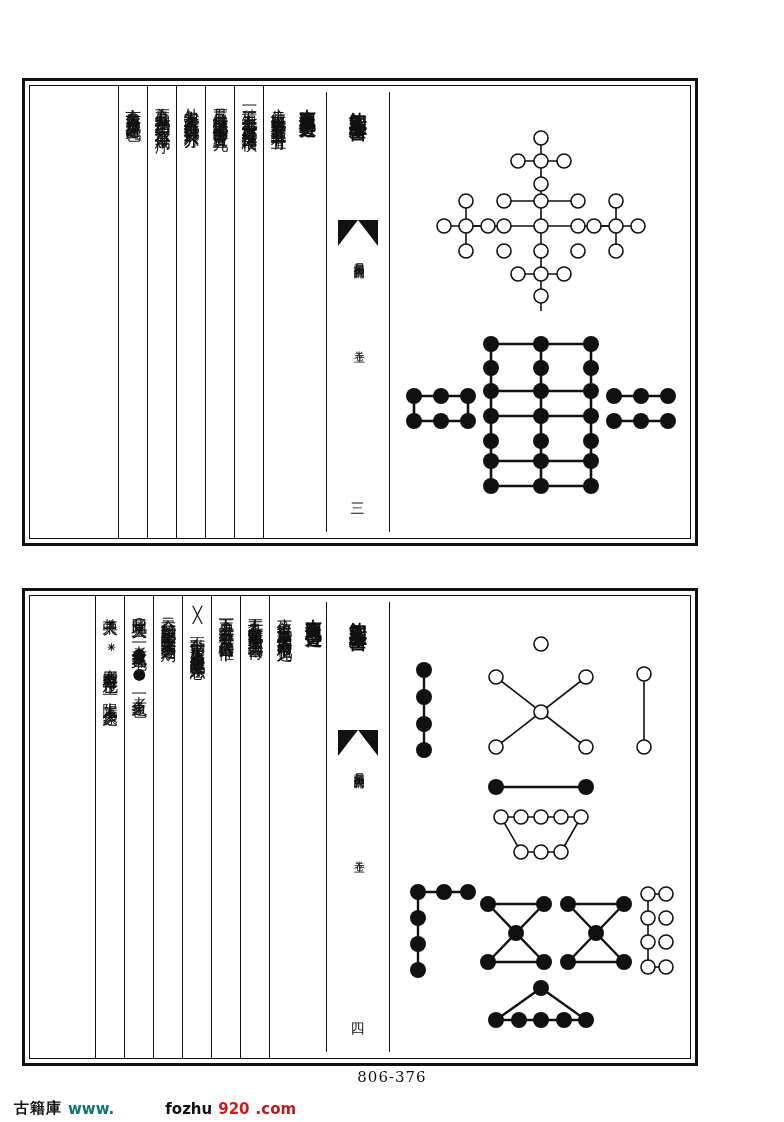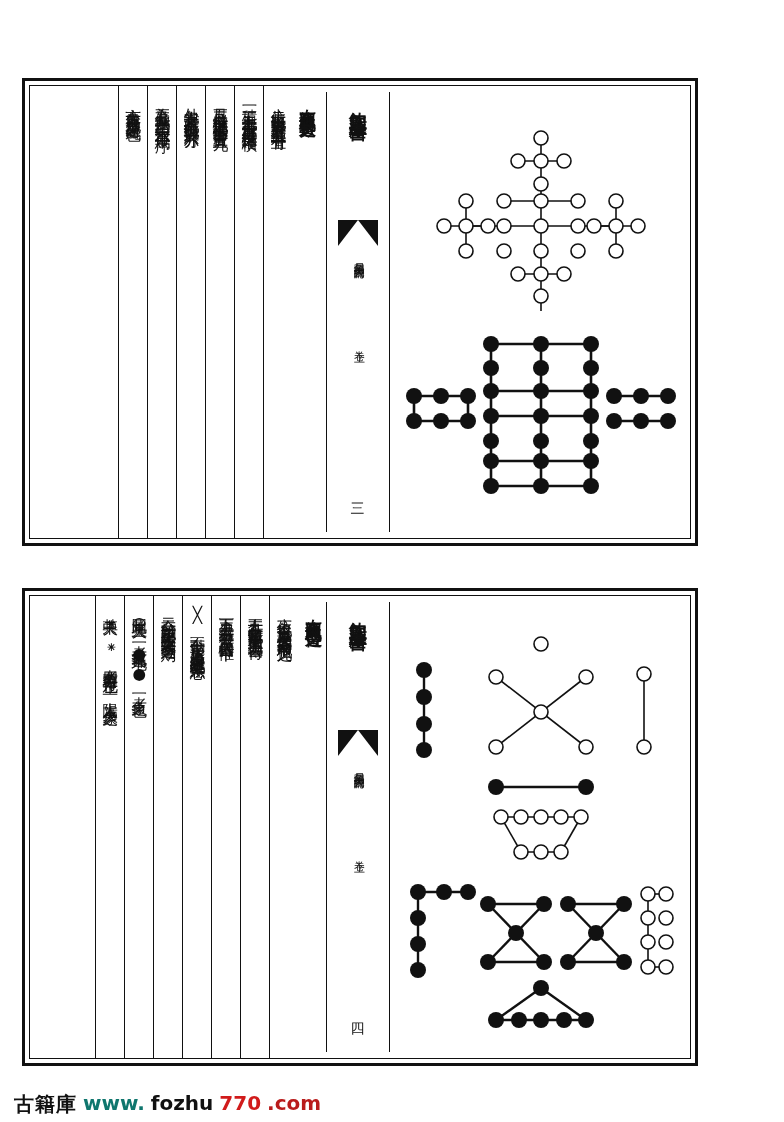--- a/index.html
+++ b/index.html
@@ -33,24 +33,24 @@
   .spine .sub{position:absolute;left:50%;transform:translateX(-50%);top:162px;writing-mode:vertical-rl;text-orientation:upright;font-size:11px;letter-spacing:1px;line-height:1.3;}
   .spine .sub2{position:absolute;left:50%;transform:translateX(-50%);top:250px;writing-mode:vertical-rl;text-orientation:upright;font-size:11px;letter-spacing:1px;}
   .spine .pageno{position:absolute;left:50%;transform:translateX(-50%);bottom:40px;writing-mode:vertical-rl;text-orientation:upright;font-size:14px;}
 
   
   .diagram{position:absolute;}
   svg{display:block;}
 
   
   .footnum{position:absolute;left:0;right:0;bottom:36px;text-align:center;font-family:"DejaVu Serif","Liberation Serif",serif;font-size:15px;letter-spacing:1px;color:#111;}
-  .watermark{position:absolute;left:14px;bottom:4px;display:flex;align-items:flex-start;gap:6px;font-family:"DejaVu Sans","Liberation Sans",sans-serif;font-weight:bold;font-size:20px;}
+  .watermark{position:absolute;left:14px;bottom:4px;display:flex;align-items:flex-end;gap:6px;font-family:"DejaVu Sans","Liberation Sans",sans-serif;font-weight:bold;font-size:15px;}
   .wm-cn{color:#111;letter-spacing:1px;}
   .wm-w{color:#0f766e;}
-  .wm-f{color:#111;}
+  .wm-f{color:#111;margin-left:45px;}
   .wm-z{color:#d11b1b;}
   .wm-dot{color:#b91c1c;}
 </style>
 </head>
 <body>
 
 <div class="page">
 
   <div class="corner-label corner1">本圖書一</div>
 
@@ -339,22 +339,23 @@
             <circle cx="145" cy="398" r="8"></circle>
               <circle cx="168" cy="398" r="8"></circle>
               <circle cx="190" cy="398" r="8"></circle>
           </g>
         </svg>
       </div>
 
     </div>
   </div>
 
+  <div class="footnum">806-376</div>
 
   <div class="watermark">
     <span class="wm-cn">古籍庫</span>
     <span class="wm-w">www.</span>
     <span class="wm-f">fozhu</span>
-    <span class="wm-z">770</span>
+    <span class="wm-z">920</span>
     <span class="wm-dot">.com</span>
   </div>
 
 </div>
 
 </body></html>

